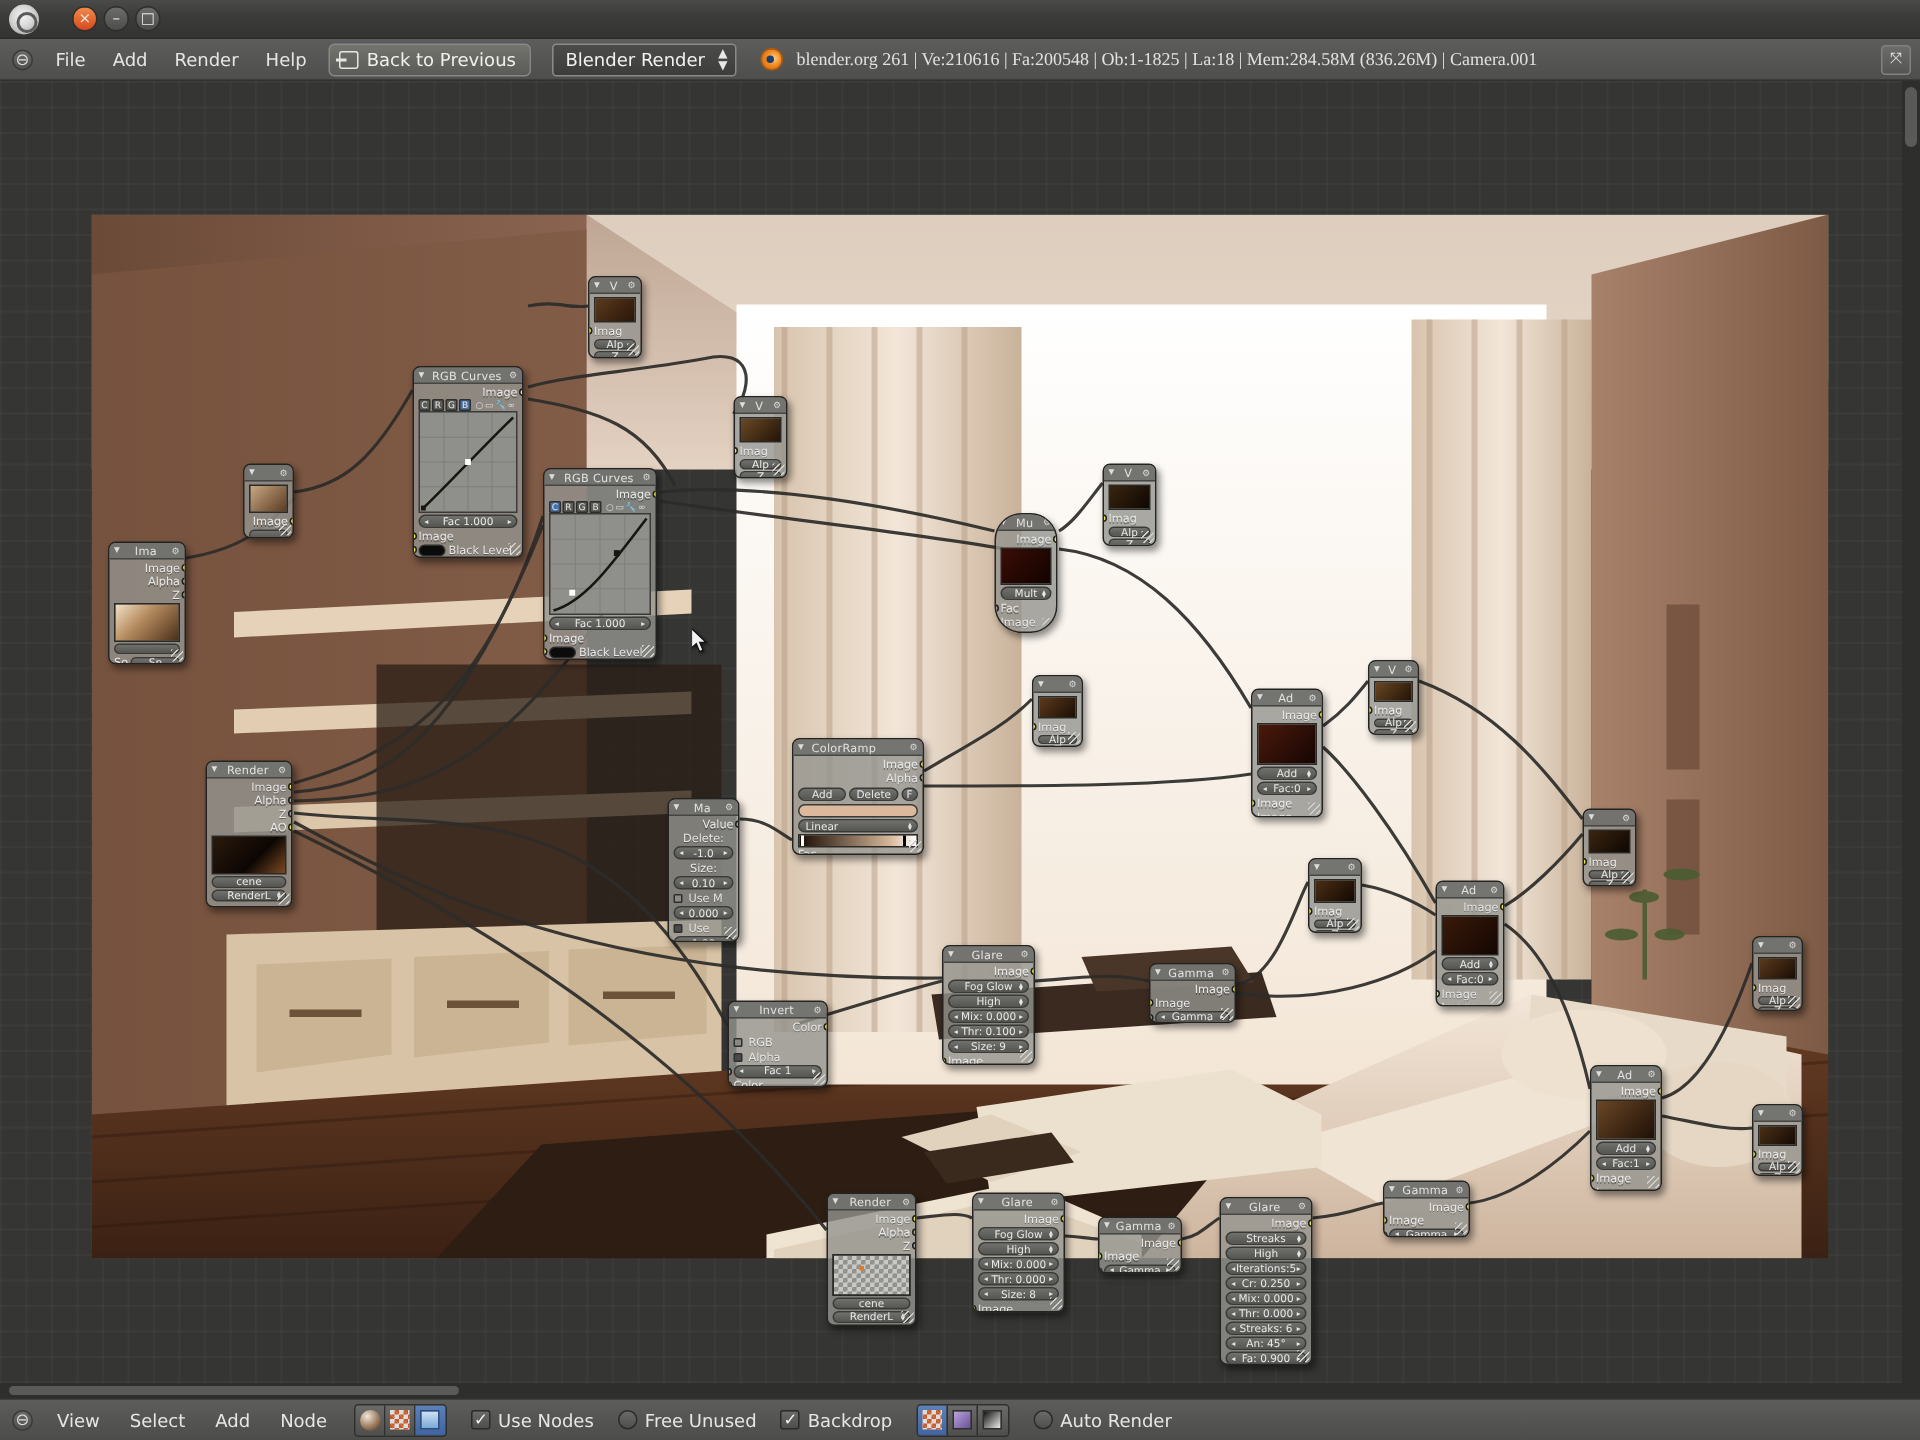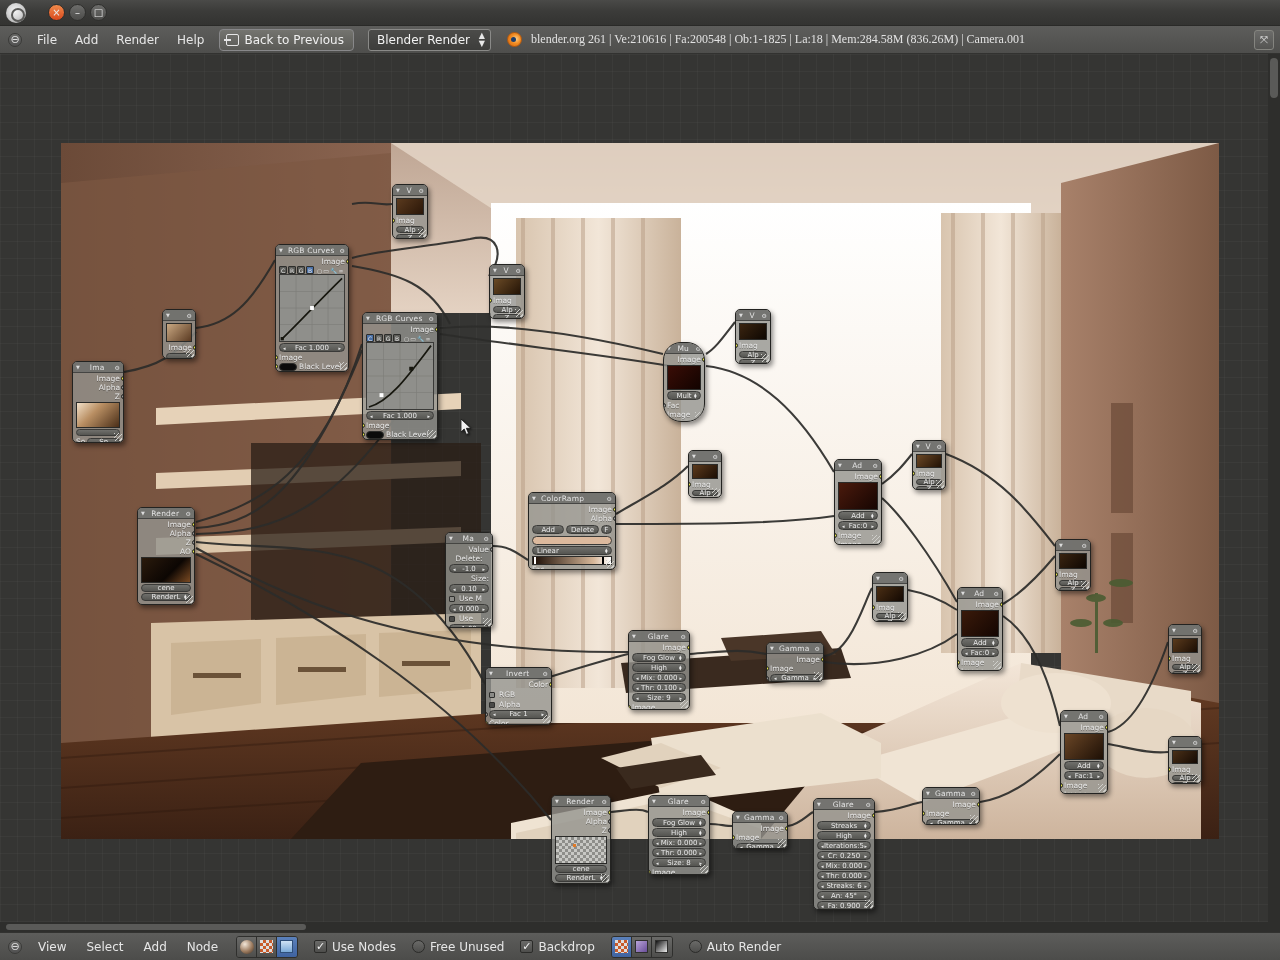--- a/index.html
+++ b/index.html
@@ -718,21 +718,21 @@
         <span class="ttl">Ma</span>
         <span class="ico">⚙</span>
       </div>
     <div class="body">
       <div class="sock-row out">
           <span class="lbl">Value</span>
           <span class="sock val right"></span>
         </div>
       <div class="lbl" style="text-align:center">Delete:</div>
       <div class="widget slider">-1.0</div>
-      <div class="lbl" style="text-align:right">Size:</div>
+      <div class="lbl" style="text-align:center">Size:</div>
       <div class="widget slider">0.10</div>
       <div style="display:flex;align-items:center;gap:2px;margin-top:1px">
           <span class="chk on"></span>
           <span class="lbl">Use M</span>
         </div>
       <div class="widget slider">0.000</div>
       <div style="display:flex;align-items:center;gap:2px;margin-top:1px">
           <span class="chk"></span>
           <span class="lbl">Use</span>
         </div>

